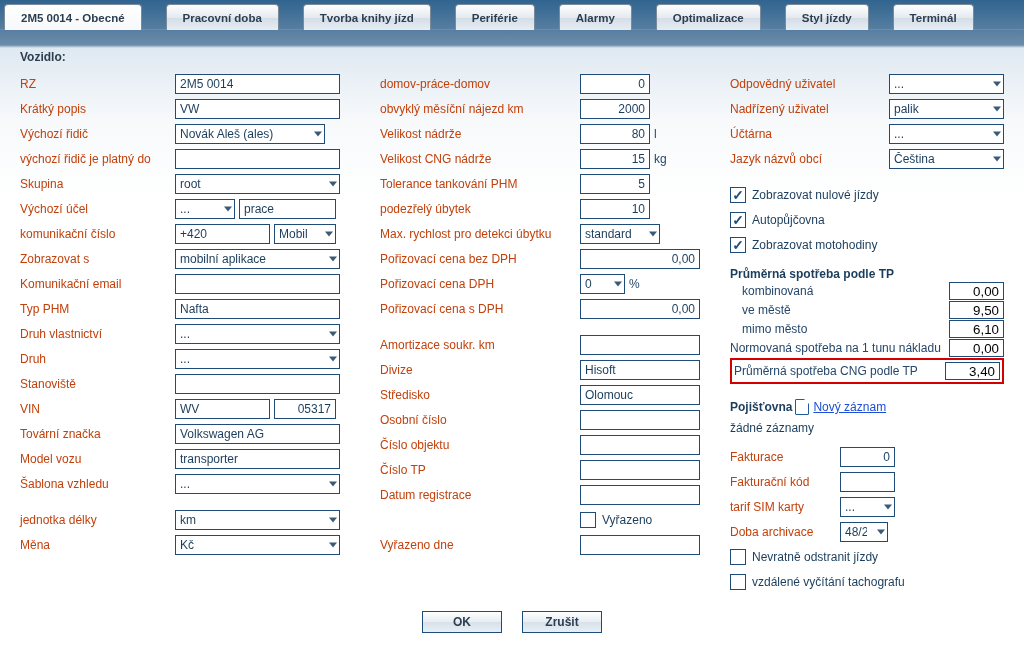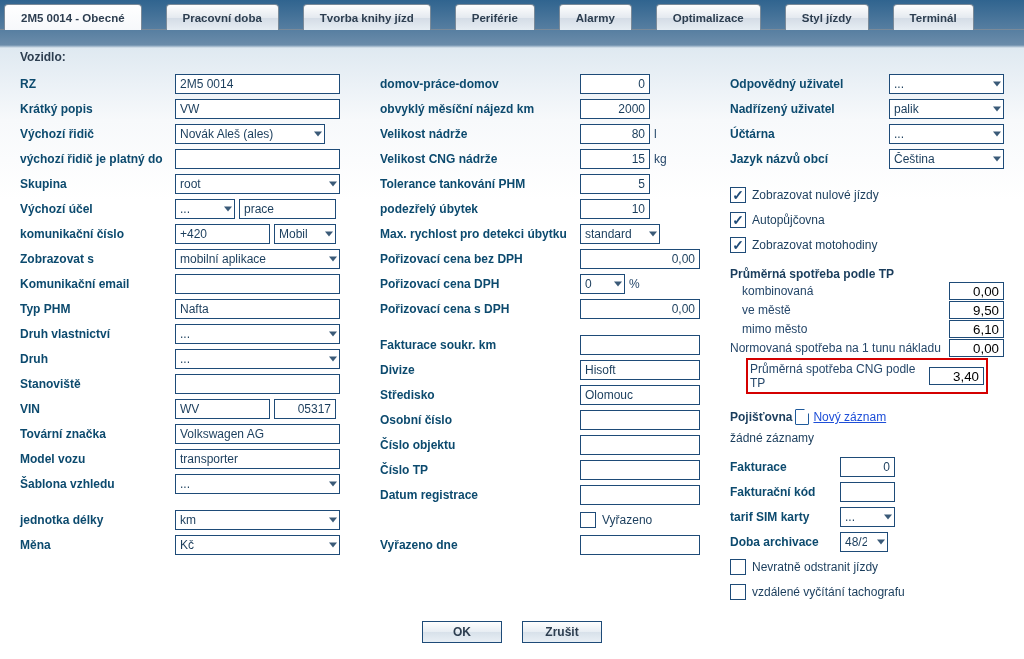--- a/index.html
+++ b/index.html
@@ -58,22 +58,21 @@
   .col1 { width: 340px; }
   .col2 { width: 330px; }
   .col3 { flex: 1; }
   .row {
     display: flex;
     align-items: center;
     margin: 3px 0;
     min-height: 22px;
   }
   .lbl {
-    color: #0c4a6e;
-    font-weight: bold;
+    color: #c2410c;
   }
   .col1 .lbl { width: 155px; flex:0 0 155px; }
   .col2 .lbl { width: 200px; flex:0 0 200px; }
   .col3 .lbl { flex: 1; }
   .txt, .num, select.sel {
     border: 1px solid #1e4b78;
     background: #fff;
     height: 20px;
     font: inherit;
     color:#1a3d5c;
@@ -117,21 +116,21 @@
     display:flex;align-items:center;margin:1px 0;
   }
   .consume-row .clbl{flex:1;color:#25476a;}
   .consume-row .cval{
     width:55px;text-align:right;border:1px solid #1e4b78;height:18px;
     padding:1px 4px;background:#fff;
   }
   .highlight-box {
     border:2px solid #d40000;
     padding:1px 2px;
-    margin:1px 16px;
+    margin:1px 0;
   }
   .hr {height:8px;}
   .link { color:#1d4ed8;text-decoration:underline;cursor:pointer;}
   .doc-icon {
     display:inline-block;width:14px;height:16px;
     border:1px solid #1f5a9b;border-radius:1px;
     position:relative;margin-right:4px;vertical-align:middle;
   }
   .doc-icon::after{
     content:"";position:absolute;right:-1px;top:-1px;
@@ -322,21 +321,21 @@
             <select class="sel" style="width:45px"><option>0</option></select>
           </span>
           <span class="unit">%</span>
         </div>
       <div class="row">
           <span class="lbl">Pořizovací cena s DPH</span>
           <input class="num wide" value="0,00" style="">
         </div>
       <div class="hr"></div>
       <div class="row">
-          <span class="lbl">Fakturace soukr. km</span>
+          <span class="lbl">Amortizace soukr. km</span>
           <input class="num wide" value="" style="">
         </div>
       <div class="row">
           <span class="lbl">Divize</span>
           <input class="plain" style="width: 120px;" value="Hisoft">
         </div>
       <div class="row">
           <span class="lbl">Středisko</span>
           <input class="plain" style="width: 120px;" value="Olomouc">
         </div>

